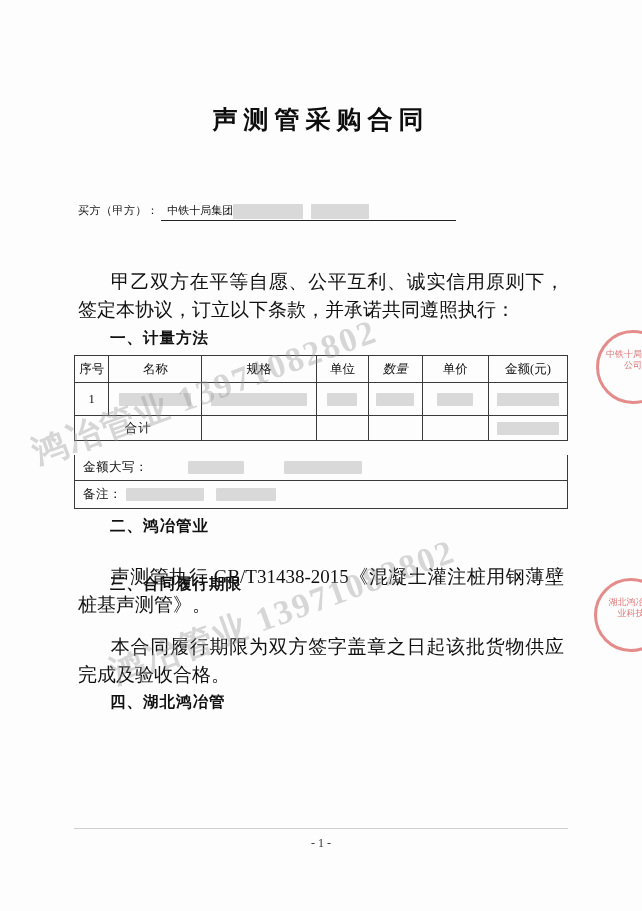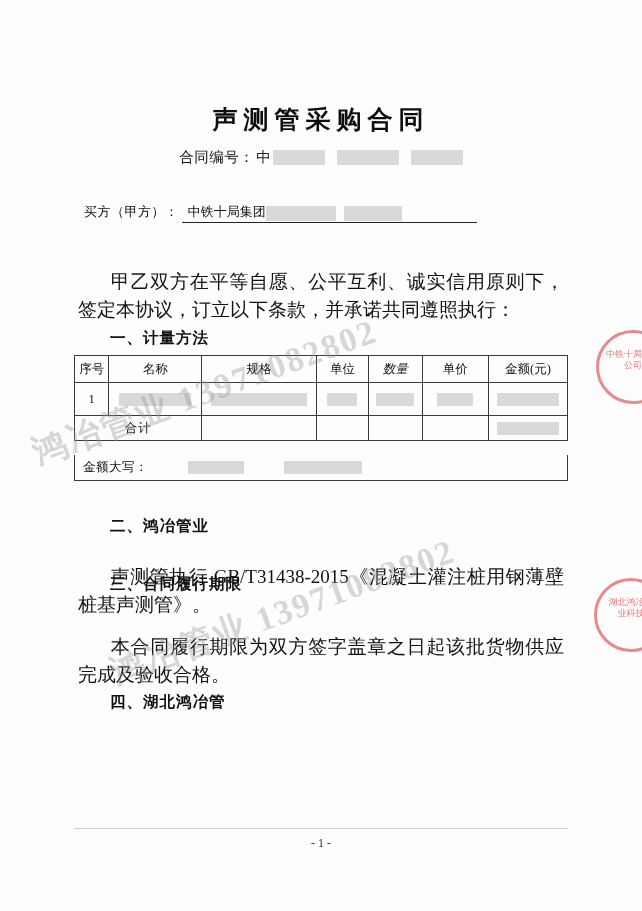--- a/index.html
+++ b/index.html
@@ -63,22 +63,22 @@
     vertical-align: middle;
     user-select: none;
   }
   .redact.r1 { width: 52px; height: 15px; margin-left: 2px; }
   .redact.r2 { width: 62px; height: 15px; margin-left: 12px; }
   .redact.r3 { width: 52px; height: 15px; margin-left: 12px; }
 
   
   .party {
     position: absolute;
-    left: 84px;
-    font-size: 13px;
+    left: 78px;
+    font-size: 11px;
     white-space: nowrap;
   }
   .party-buyer { top: 203px; }
   .party-seller { top: 237px; }
   .party-label { letter-spacing: 0.5px; }
   .party-value {
     display: inline-block;
     border-bottom: 1px solid #222;
     min-width: 285px;
     padding: 0 4px 1px 6px;
@@ -247,27 +247,20 @@
     border-top: 1px solid #cfcfcf;
   }
 </style>
 </head>
 <body>
 
 <div class="page">
 
   <div class="doc-title">声测管采购合同</div>
 
-  <div class="contract-no-row">
-    <span class="contract-no-label">合同编号：</span>
-    <span class="contract-no-value">中</span>
-    <span class="redact r1"></span>
-    <span class="redact r2"></span>
-    <span class="redact r3"></span>
-  </div>
 
   <div class="party party-buyer">
     <span class="party-label">买方（甲方）：</span>
     <span class="party-value">
       <span>中铁十局集团</span><span class="redact buyer-a"></span><span class="redact buyer-b"></span>
     </span>
   </div>
 
 
   <div class="para p-preamble">
@@ -322,20 +315,25 @@
       </tr>
     </tbody>
   </table>
 
   <div class="table-footer tf-amount-words">
     <span class="tf-label">金额大写：</span>
     <span class="tf-redact w1"></span>
     <span class="tf-redact w2"></span>
   </div>
 
+  <div class="table-footer tf-remark">
+    <span class="tf-label">备注：</span>
+    <span class="tf-redact w2"></span>
+    <span class="tf-redact w3"></span>
+  </div>
 
   <div class="heading h-2">二、鸿冶管业</div>
   <div class="para p-quality">
     <span class="indent"></span><span>声测管执行 GB/T31438-2015《混凝土灌注桩用钢薄壁桩基声测管》。</span>
   </div>
 
   <div class="heading h-3">三、合同履行期限</div>
   <div class="para p-term">
     <span class="indent"></span><span>本合同履行期限为双方签字盖章之日起该批货物供应完成及验收合格。</span>
   </div>

